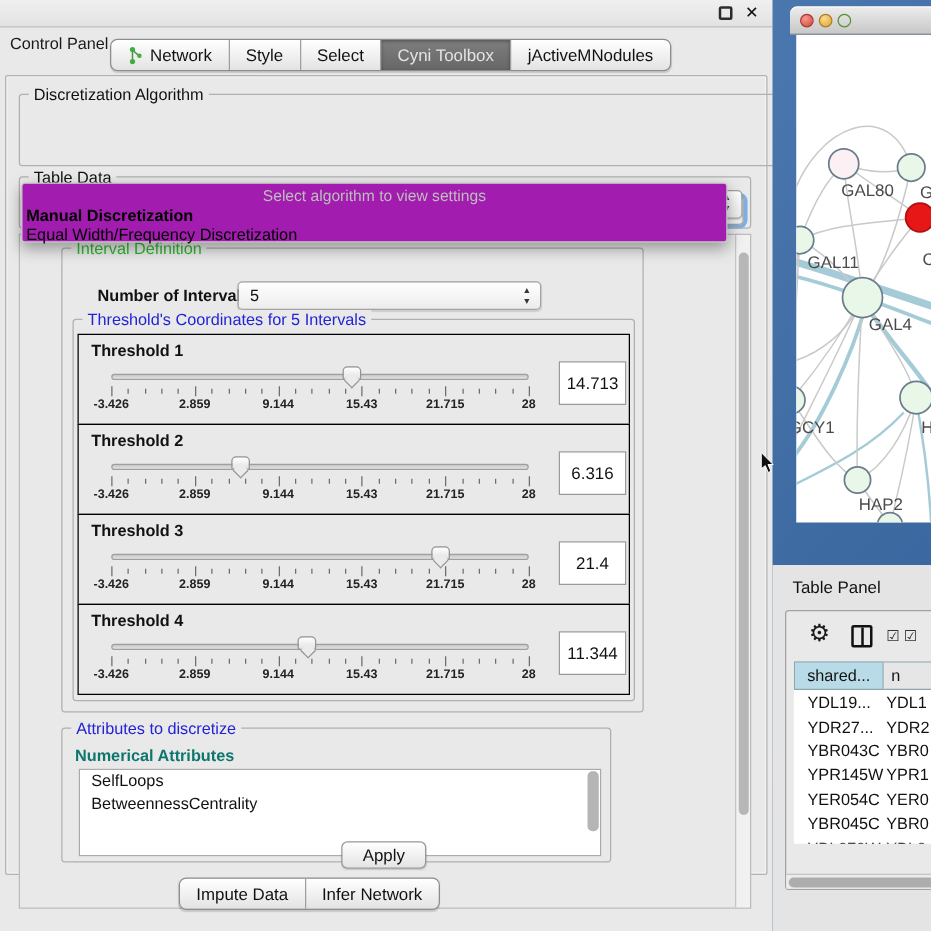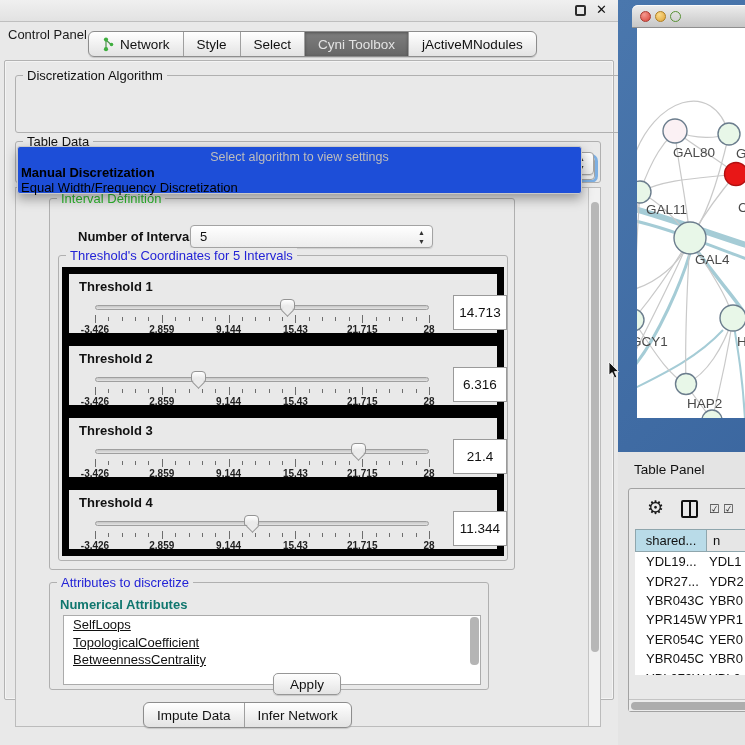--- a/index.html
+++ b/index.html
@@ -32,55 +32,55 @@
   .legend-blue{color:#2323d6;}
 
   .combo{position:absolute;border:1px solid #a3a3a3;border-radius:4px;background:linear-gradient(#ffffff,#ececec);
     font-size:13px;color:#111;box-shadow:0 1px 1px rgba(0,0,0,.12);}
   .combo .val{position:absolute;left:9px;top:3px;}
   .combo .arrows{position:absolute;right:8px;top:1px;font-size:7px;line-height:9px;color:#333;text-align:center;}
 
   
   #algo-combo{left:22px;top:96px;width:568px;height:23px;box-shadow:0 0 0 3px rgba(106,164,224,.85);}
 
-  #algo-popup{position:absolute;left:12px;top:85px;width:565px;height:48px;background:#1d4ed8;
+  #algo-popup{position:absolute;left:12px;top:85px;width:565px;height:48px;background:#a21caf;
     border:1px solid #c9c9c9;border-radius:3px;box-shadow:0 5px 12px rgba(0,0,0,.35);z-index:40;}
   #popup-hint{position:absolute;left:0;right:0;top:3px;text-align:center;font-size:12.5px;color:#bdbdbd;}
   .popup-item{position:absolute;left:3px;font-size:13px;color:#000;white-space:nowrap;}
   #popup-item-0{top:18px;font-weight:bold;}
   #popup-item-1{top:33px;}
 
   
   #scrollpane{position:absolute;left:10px;top:126px;width:586px;height:540px;border:1px solid #bcbcbc;
     background:#e9e9e9;overflow:hidden;}
   #v-scrollbar{position:absolute;right:0;top:0;width:12px;height:100%;background:#f1f1f1;border-left:1px solid #c4c4c4;}
   #v-thumb{position:absolute;left:1.5px;top:14px;width:8px;height:450px;border-radius:4px;background:#b7b7b7;}
 
   
-  .thr-panel{position:relative;width:442px;height:73px;background:#e9e9e9;border:7px solid #000000;margin-top:-1px;}
+  .thr-panel{position:relative;width:442px;height:73px;background:#e9e9e9;border:1px solid #000000;margin-top:-1px;}
   .thr-title{position:absolute;left:10px;top:5px;font-size:13px;font-weight:bold;color:#111;}
   .slider{position:absolute;left:26px;top:27px;width:334px;height:34px;}
   .track{position:absolute;left:0;top:4px;width:100%;height:5px;border:1px solid #9f9f9f;border-radius:3px;
     background:linear-gradient(#c6c6c6,#e4e4e4);}
   .thumb{position:absolute;top:-2px;width:15px;height:11px;border:1px solid #949494;border-radius:4px 4px 2px 2px;
     background:linear-gradient(#ffffff,#e2e2e2);z-index:2;}
   .thumb::after{content:"";position:absolute;left:2.6px;top:5.5px;width:8px;height:8px;background:#ebebeb;
     border-right:1px solid #949494;border-bottom:1px solid #949494;transform:rotate(45deg);}
   .ticks{position:absolute;left:0;top:14px;width:100%;height:8px;}
   .tick{position:absolute;top:2px;width:1px;height:4px;background:#6d6d6d;}
   .tick.major{top:0;height:8px;}
   .tick-labels{position:absolute;left:0;top:23px;width:100%;height:11px;}
   .tick-labels span{position:absolute;transform:translateX(-50%);font-size:10px;font-weight:bold;color:#222;white-space:nowrap;}
   .value-box{position:absolute;left:384px;top:21px;width:54px;height:35px;border:1px solid #9a9a9a;background:#fff;
     font-size:13.5px;color:#111;display:flex;align-items:center;justify-content:center;}
 
   .spinner-arrows{position:absolute;right:7px;top:2px;font-size:7px;line-height:9px;color:#333;text-align:center;}
 
   #attr-list{position:absolute;background:#fff;border:1px solid #ababab;overflow:hidden;}
-  .attr-item{font-size:13px;color:#111;padding:1px 0 1px 9px;line-height:15.5px;text-decoration:underline;}
+  .attr-item{font-size:13px;color:#111;padding:1px 0 1px 9px;line-height:15.5px;}
   #attr-scroll{position:absolute;right:1px;top:1px;width:9px;height:48px;border-radius:4px;background:#b5b5b5;}
 
   #apply-btn{position:absolute;left:268px;top:612px;width:68px;height:22px;border:1px solid #979797;border-radius:5px;
     background:linear-gradient(#fefefe,#e4e4e4);font-size:13.5px;color:#111;display:flex;align-items:center;justify-content:center;
     box-shadow:0 1px 1px rgba(0,0,0,.15);}
 
   
   #desktop{position:absolute;left:618px;top:0;width:127px;height:745px;
     background:linear-gradient(135deg,#4a77ad,#35609a);}
   #net-window{position:absolute;left:14px;top:5px;width:113px;height:413px;}
@@ -368,21 +368,20 @@
             </div>
           </div>
         </div>
       </div>
 
       <div class="grp" style="left:33px;top:394px;width:440px;height:108px;">
         <span class="grp-legend legend-blue">Attributes to discretize</span>
         <div style="position:absolute;left:10px;top:14px;font-size:13px;font-weight:bold;color:#0f766e;">Numerical Attributes</div>
         <div id="attr-list" style="left:13px;top:32px;width:418px;height:70px;">
           <div class="attr-item">SelfLoops</div>
-          <div class="attr-item">TopologicalCoefficient</div>
           <div class="attr-item">BetweennessCentrality</div>
           <div id="attr-scroll"></div>
         </div>
       </div>
 
       <div id="v-scrollbar">
         <div id="v-thumb"></div>
       </div>
     </div>
 

